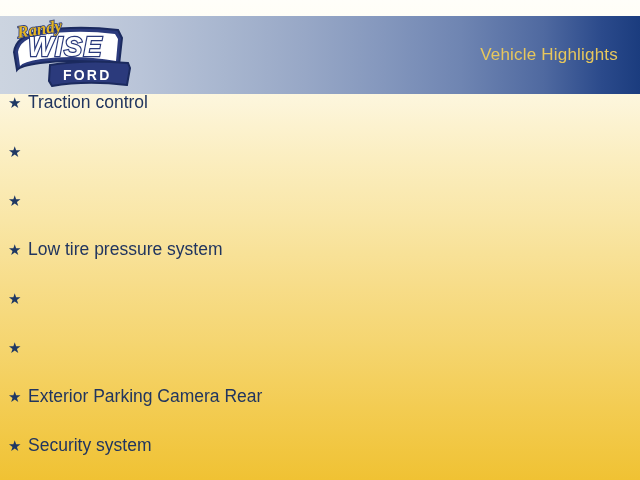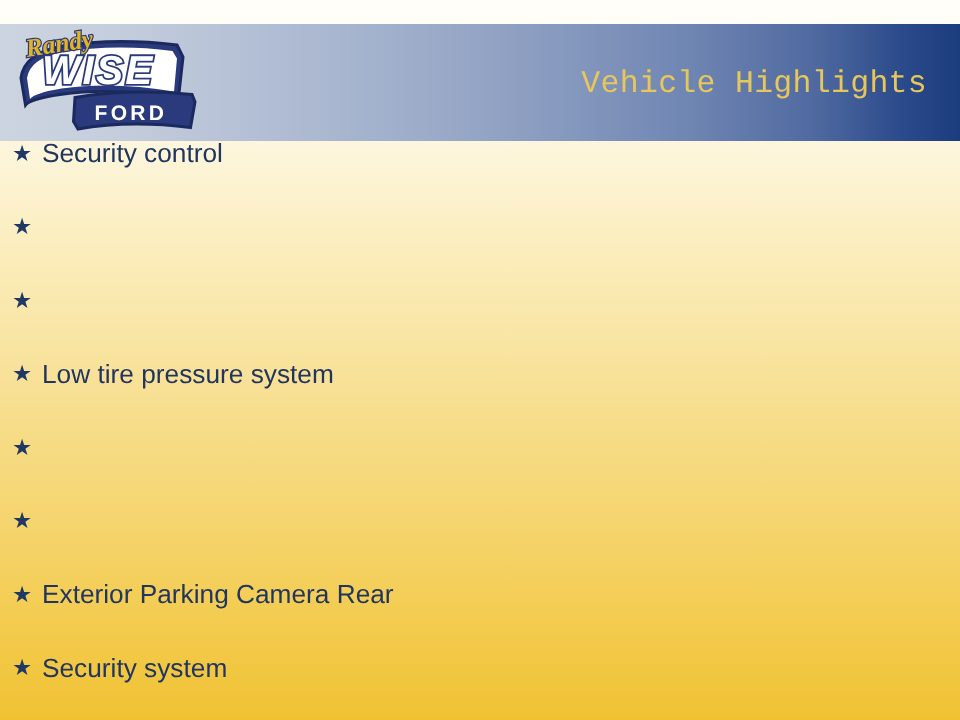--- a/index.html
+++ b/index.html
@@ -47,25 +47,24 @@
         #6f85b2 72%,
         #4f69a0 85%,
         #2b4a8b 94%,
         #1b3c7e 100%);
   }
 
   #header-title {
     position: absolute;
     right: 22px;
     top: 29px;
-    font-size: 21px;
+    font-size: 17px;
     letter-spacing: 0.2px;
     color: #e7c75c;
     white-space: nowrap;
-    font-family: Liberation Mono, monospace;
   }
 
   
   #logo {
     position: absolute;
     left: 6px;
     top: 2px;
     width: 130px;
     height: 72px;
   }
@@ -126,21 +125,21 @@
         <text x="12" y="20" font-family="'Liberation Serif', serif" font-size="17" font-weight="bold" font-style="italic" fill="#e3b422" stroke="#2b3a7c" stroke-width="1.6" paint-order="stroke" transform="rotate(-9 12 20)">Randy</text>
       </svg>
     </div>
 
     <div id="header-title">Vehicle Highlights</div>
   </div>
 
   <ul id="highlights">
     <li class="hl-item">
       <span class="hl-star">★</span>
-      <span class="hl-label">Security control</span>
+      <span class="hl-label">Traction control</span>
     </li>
     <li class="hl-item">
       <span class="hl-star">★</span>
     </li>
     <li class="hl-item">
       <span class="hl-star">★</span>
     </li>
     <li class="hl-item">
       <span class="hl-star">★</span>
       <span class="hl-label">Low tire pressure system</span>

